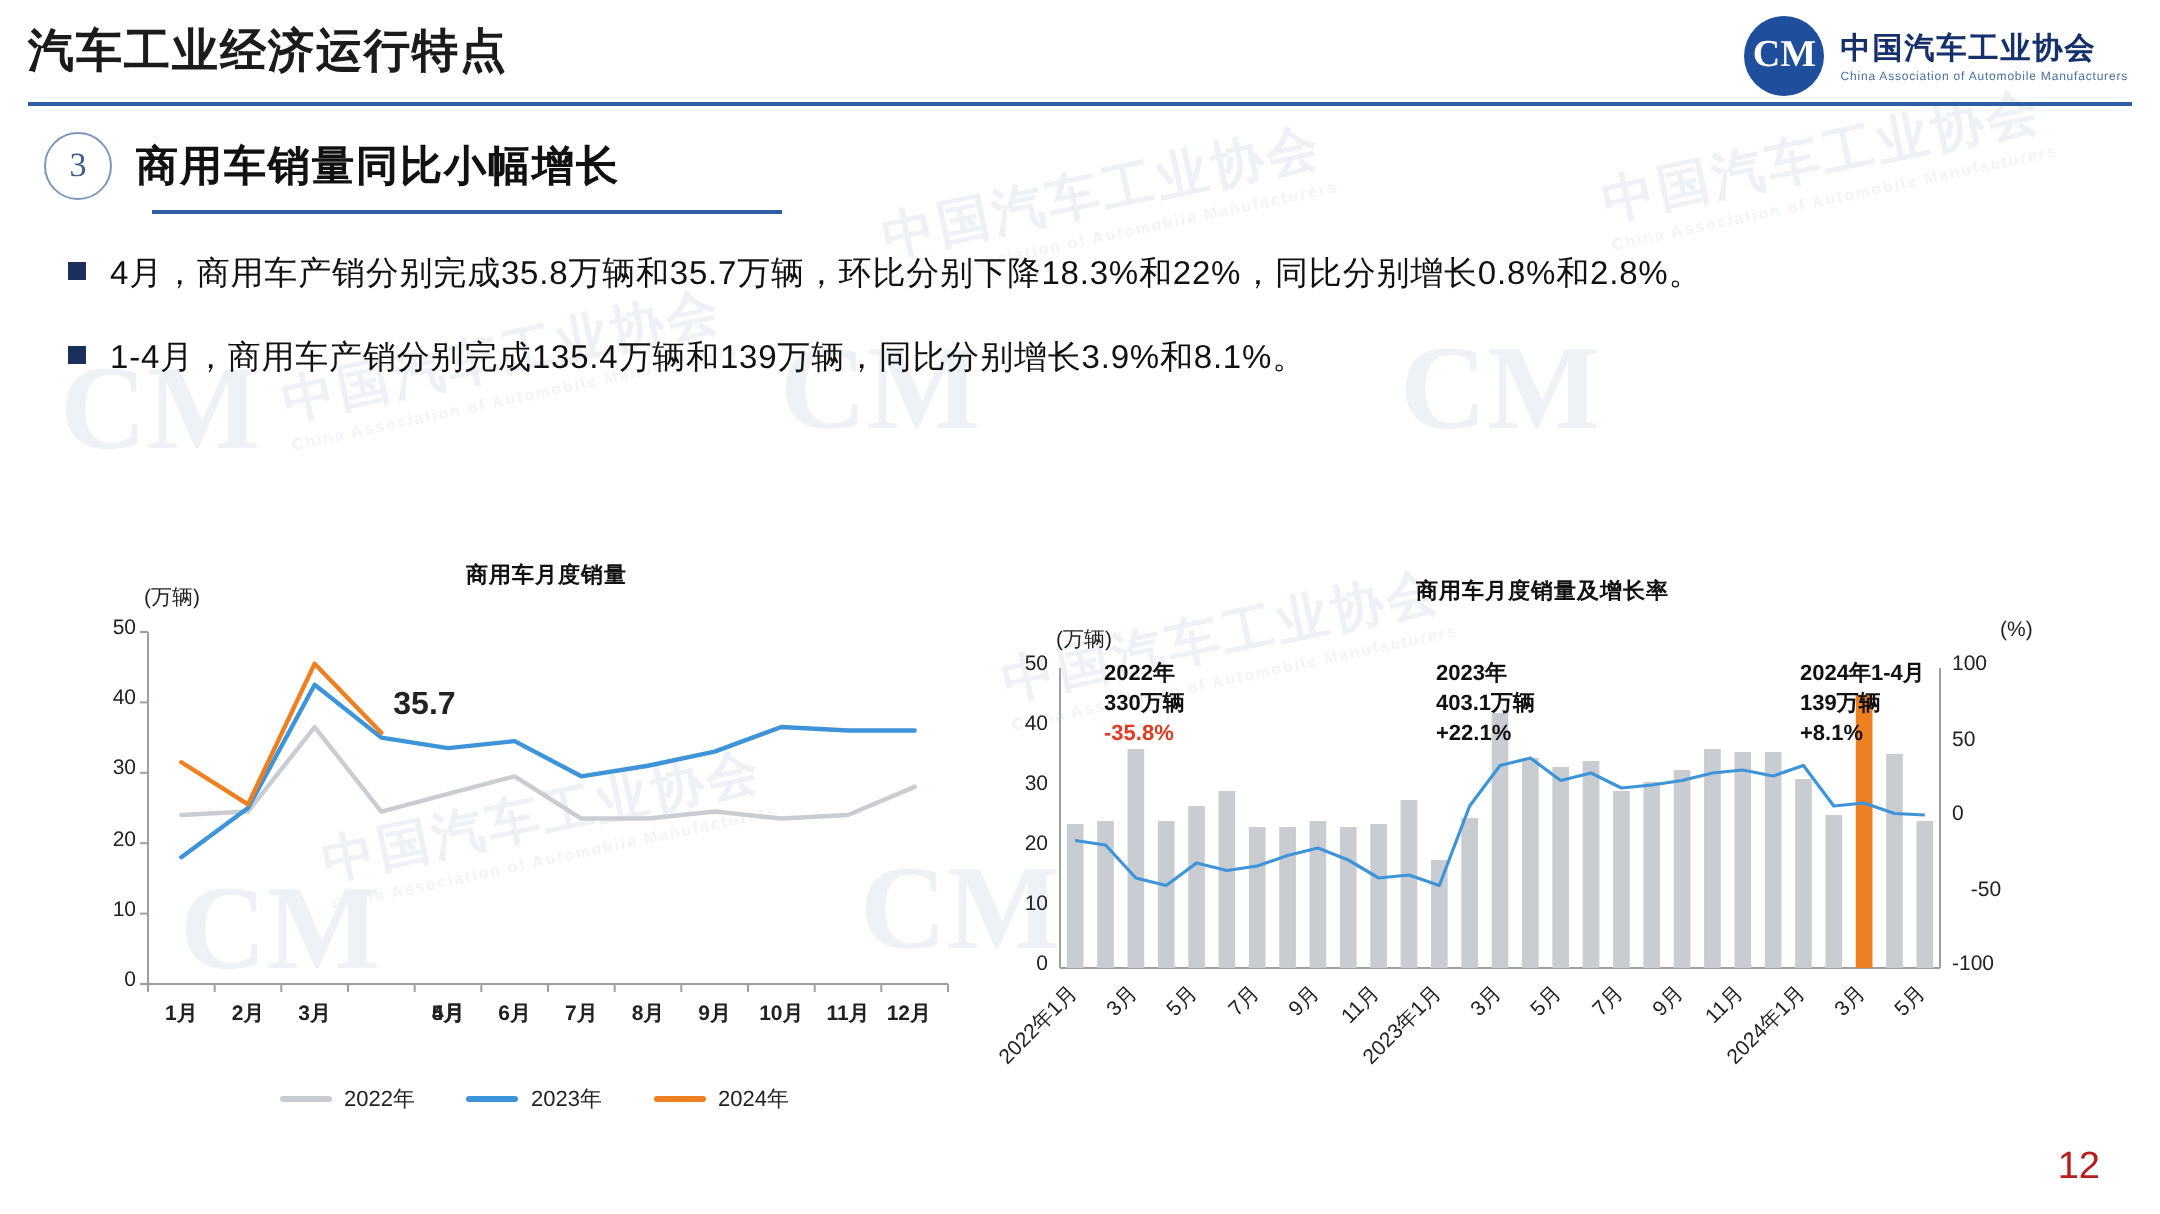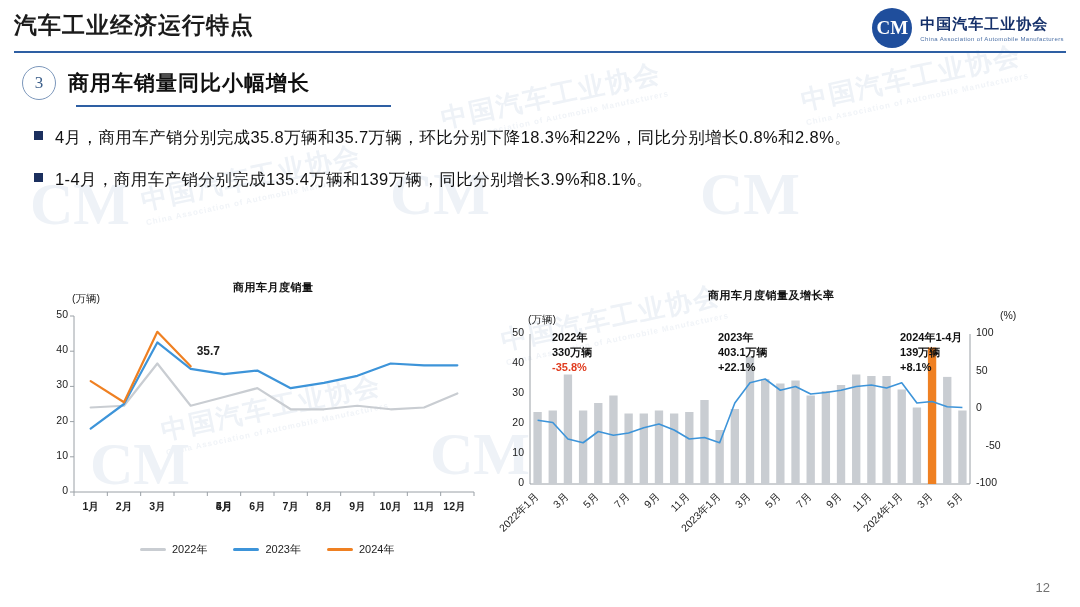--- a/index.html
+++ b/index.html
@@ -77,21 +77,21 @@
   .xlab{position:absolute;font-size:10.5px;color:#222;z-index:3;font-weight:700;}
   svg{position:absolute;z-index:2;overflow:visible;}
 
   
   .legend{position:absolute;display:flex;gap:26px;z-index:3;align-items:center;}
   .lg{display:flex;align-items:center;gap:6px;font-size:11px;color:#222;}
   .lg-line{width:26px;height:3px;border-radius:2px;}
 
   .annot{position:absolute;z-index:3;font-size:11px;line-height:15px;color:#111;font-weight:700;}
   .annot .neg{color:#e03c1f;}
-  .pagenum{position:absolute;right:30px;bottom:12px;font-size:13px;color:#737373;z-index:3;}
+  .pagenum{position:absolute;right:30px;bottom:12px;font-size:19px;color:#b91c1c;z-index:3;}
 </style>
 </head>
 <body>
 
 <div class="wm" style="left:440px;top:78px;">
   <div class="cn">中国汽车工业协会</div>
     <div class="en">China Association of Automobile Manufacturers</div>
 </div>
 <div class="wm" style="left:800px;top:60px;">
   <div class="cn">中国汽车工业协会</div>
@@ -187,21 +187,21 @@
     <div class="xlab" style="left: 188px; top: 500px; width: 28px; text-align: left; margin-left: 28px;">4月</div>
     <div class="xlab" style="left: 210px; top: 500px; width: 28px; text-align: center;">5月</div>
     <div class="xlab" style="left: 243.333px; top: 500px; width: 28px; text-align: center;">6月</div>
     <div class="xlab" style="left: 276.667px; top: 500px; width: 28px; text-align: center;">7月</div>
     <div class="xlab" style="left: 310px; top: 500px; width: 28px; text-align: center;">8月</div>
     <div class="xlab" style="left: 343.333px; top: 500px; width: 28px; text-align: center;">9月</div>
     <div class="xlab" style="left: 376.667px; top: 500px; width: 28px; text-align: center;">10月</div>
     <div class="xlab" style="left: 410px; top: 500px; width: 28px; text-align: center;">11月</div>
     <div class="xlab" style="left: 443.333px; top: 500px; width: 28px; text-align: left;">12月</div>
   </div>
-<div id="leftDataLabel" class="xlab" style="font-weight: 700; font-size: 12px; left: 196.667px; top: 344.336px;">35.7</div>
+<div id="leftDataLabel" class="xlab" style="font-weight: 700; font-size: 16px; left: 196.667px; top: 344.336px;">35.7</div>
 <div class="legend" style="left:140px;top:542px;" id="leftLegend">
     <div class="lg">
       <span class="lg-line" style="background: rgb(201, 205, 210);"></span>
       <span>2022年</span>
     </div>
     <div class="lg">
       <span class="lg-line" style="background: rgb(61, 148, 217);"></span>
       <span>2023年</span>
     </div>
     <div class="lg">

